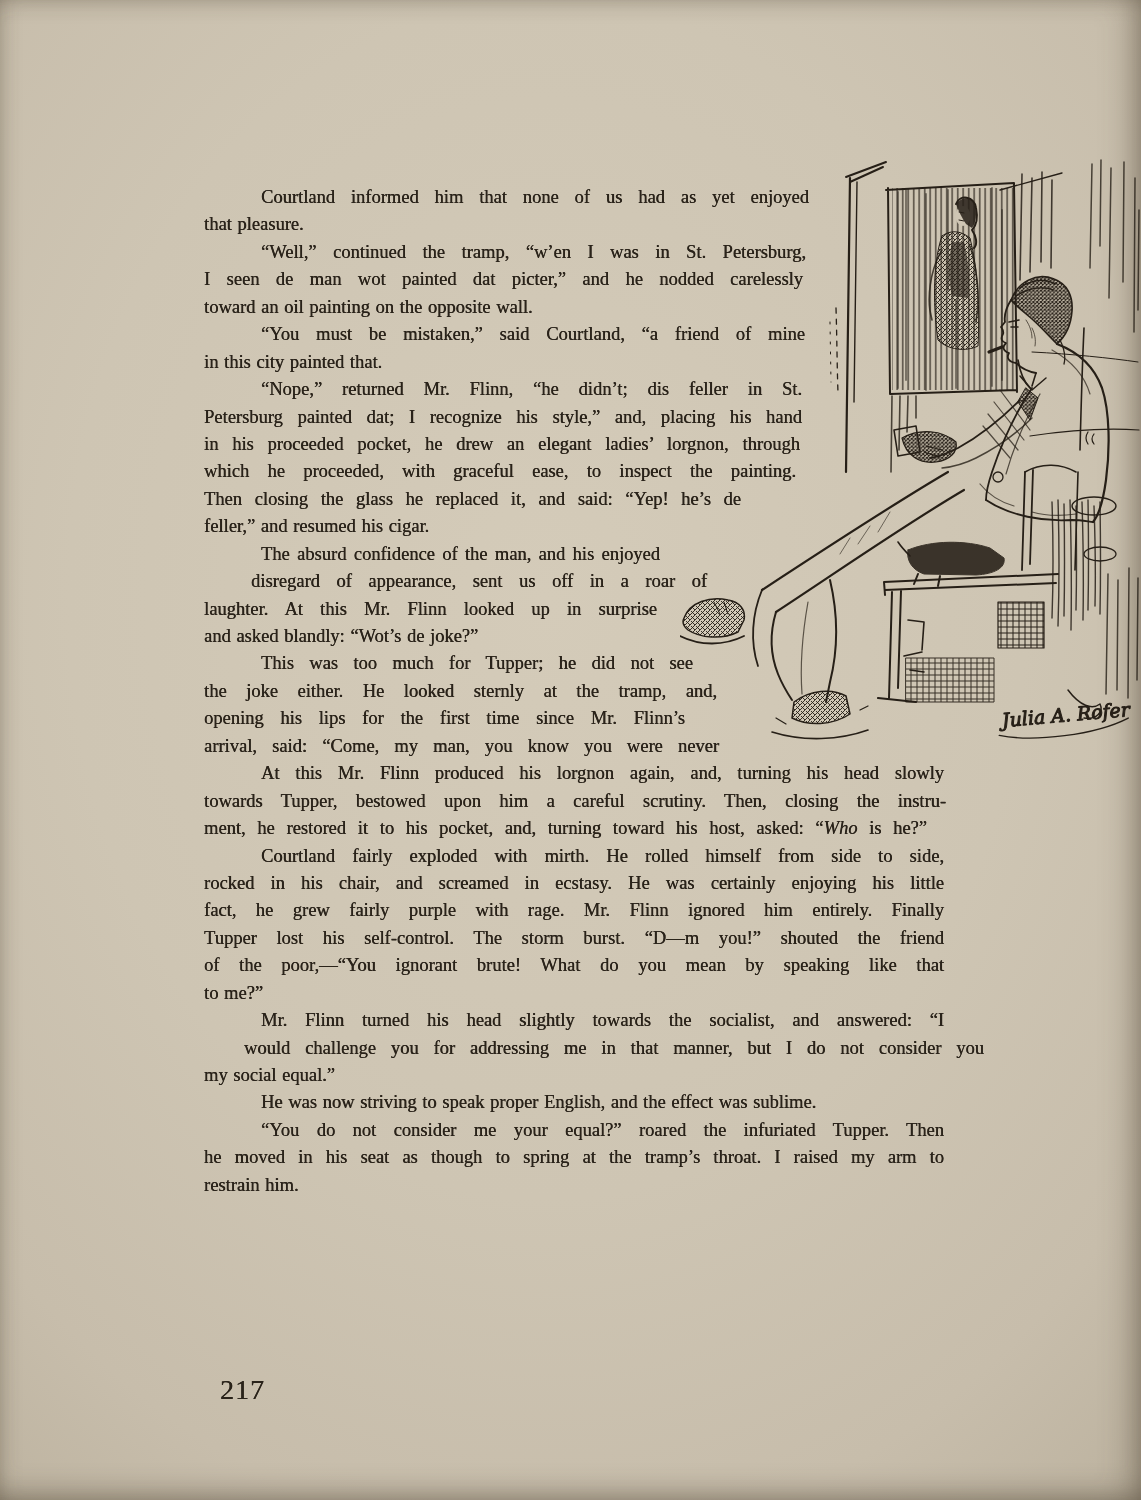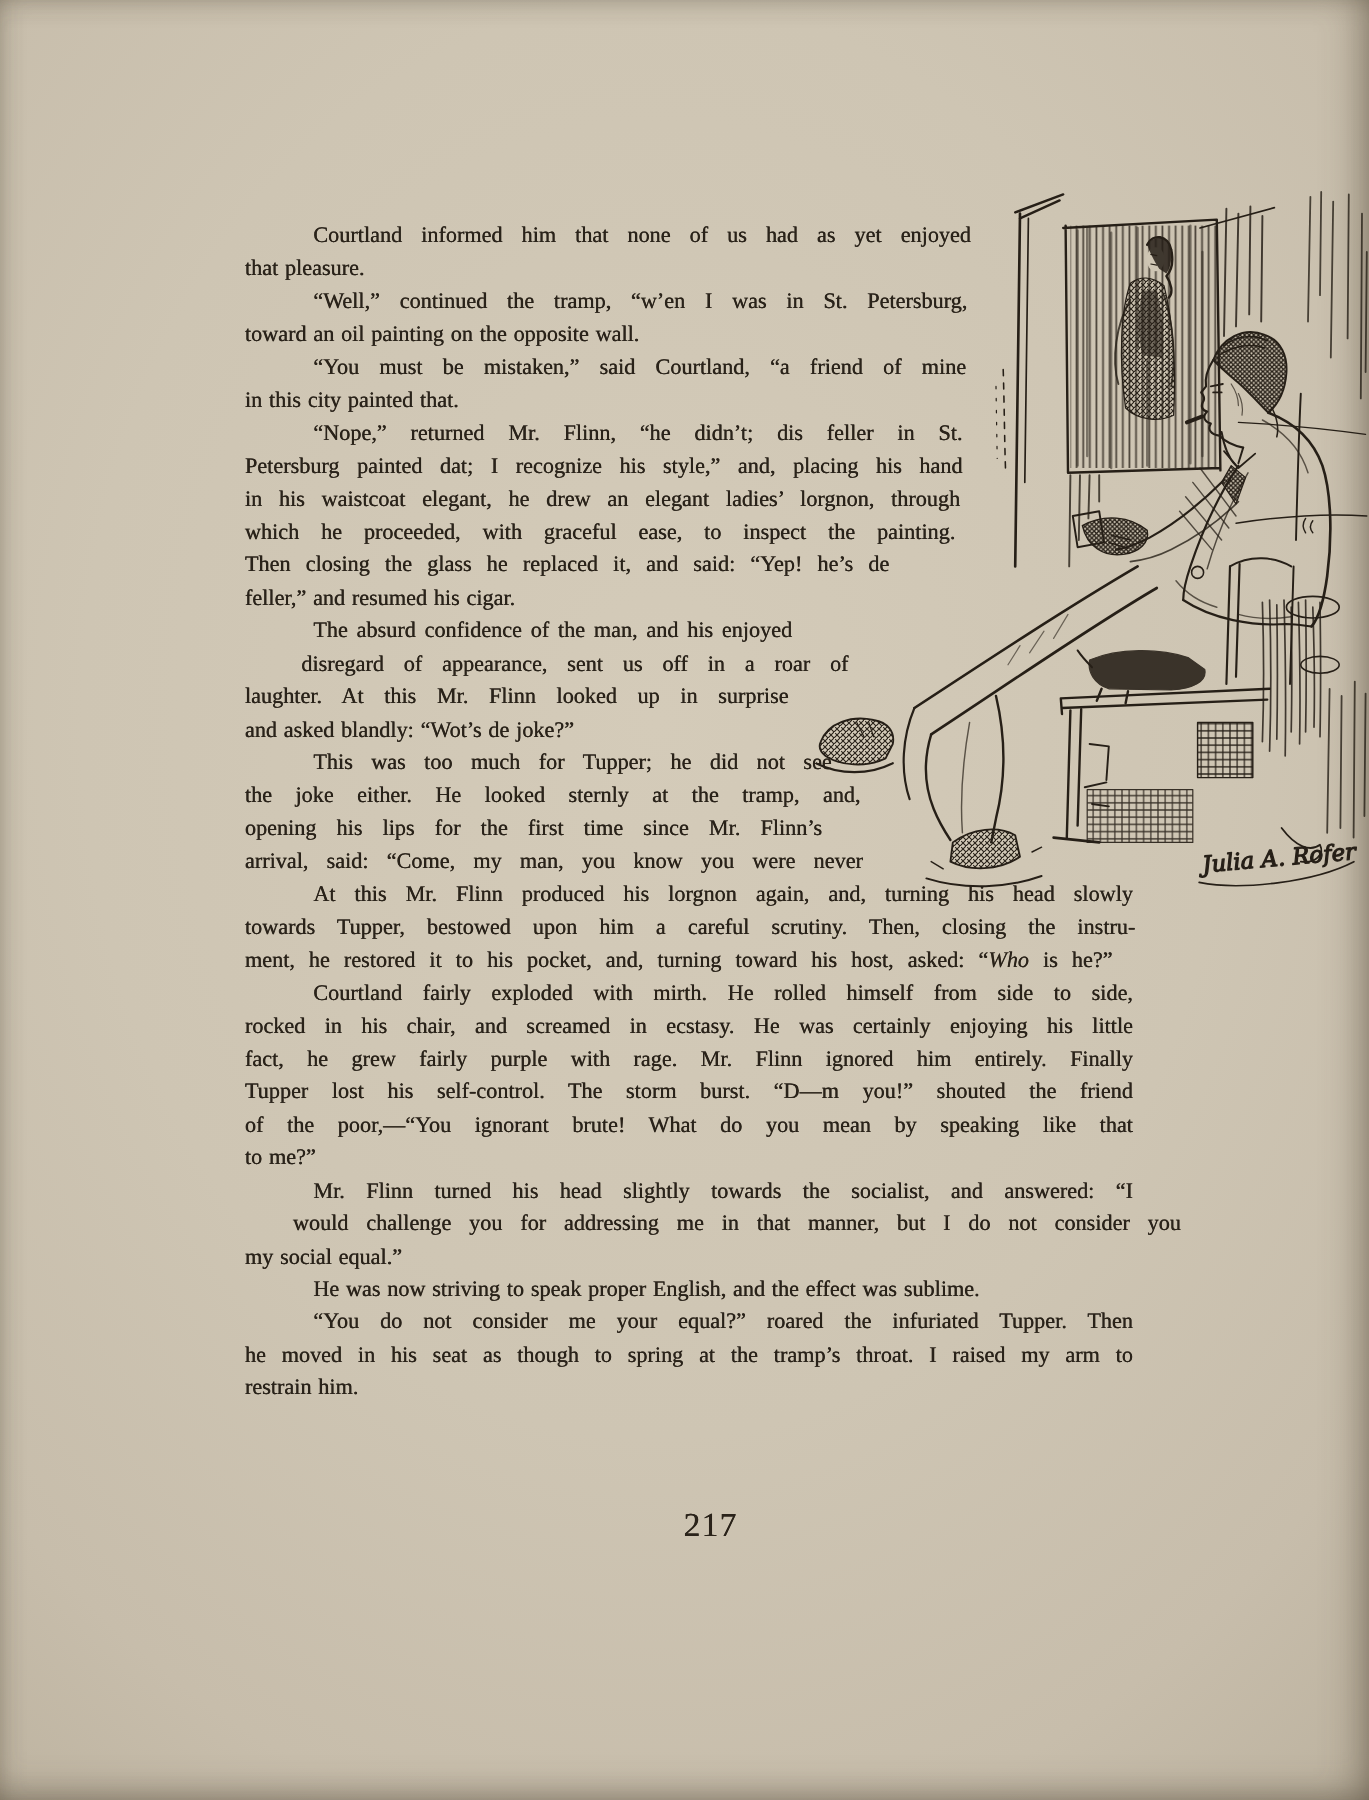--- a/index.html
+++ b/index.html
@@ -16,41 +16,42 @@
   }
   .textblock{position:absolute;left:204px;top:184px;width:744px;}
   .tline{
     height:27.45px;font-size:18.5px;line-height:27.45px;
     word-spacing:1px;white-space:normal;
     text-shadow:0.3px 0 0 currentColor;
   }
   .tline.just{text-align:justify;text-align-last:justify;}
   .tline .it{font-style:italic;}
   .pagenum{
-    position:absolute;top:1256px;left:220px;width:744px;text-align:center;
+    position:absolute;top:1374px;left:220px;width:744px;text-align:left;
     font-size:28px;letter-spacing:1px;text-shadow:0.3px 0 0 currentColor;
   }
   .illus{position:absolute;left:680px;top:150px;width:460px;height:600px;}
   .sig{font-family:"DejaVu Serif", serif;font-style:italic;font-size:19px;fill:#261f17;}
 </style>
 </head>
 <body>
 
 <div class="page">
 
   <div class="textblock" id="text-lines">
       <div class="tline just" style="width: 605px; text-indent: 57px;"><span>Courtland informed him that none of us had as yet enjoyed</span></div>
       <div class="tline"><span>that pleasure.</span></div>
       <div class="tline just" style="width: 602px; text-indent: 57px;"><span>“Well,” continued the tramp, “w’en I was in St. Petersburg,</span></div>
+      <div class="tline just" style="width: 599px;"><span>I seen de man wot painted dat picter,” and he nodded carelessly</span></div>
       <div class="tline"><span>toward an oil painting on the opposite wall.</span></div>
       <div class="tline just" style="width: 601px; text-indent: 57px;"><span>“You must be mistaken,” said Courtland, “a friend of mine</span></div>
       <div class="tline"><span>in this city painted that.</span></div>
       <div class="tline just" style="width: 598px; text-indent: 57px;"><span>“Nope,” returned Mr. Flinn, “he didn’t; dis feller in St.</span></div>
       <div class="tline just" style="width: 598px;"><span>Petersburg painted dat; I recognize his style,” and, placing his hand</span></div>
-      <div class="tline just" style="width: 596px;"><span>in his waistcoat elegant, he drew an elegant ladies’ lorgnon, through</span></div>
+      <div class="tline just" style="width: 596px;"><span>in his proceeded pocket, he drew an elegant ladies’ lorgnon, through</span></div>
       <div class="tline just" style="width: 592px;"><span>which he proceeded, with graceful ease, to inspect the painting.</span></div>
       <div class="tline just" style="width: 537px;"><span>Then closing the glass he replaced it, and said: “Yep! he’s de</span></div>
       <div class="tline"><span>feller,” and resumed his cigar.</span></div>
       <div class="tline just" style="width: 456px; text-indent: 57px;"><span>The absurd confidence of the man, and his enjoyed</span></div>
       <div class="tline just" style="width: 456px; margin-left: 47px;"><span>disregard of appearance, sent us off in a roar of</span></div>
       <div class="tline just" style="width: 453px;"><span>laughter. At this Mr. Flinn looked up in surprise</span></div>
       <div class="tline"><span>and asked blandly: “Wot’s de joke?”</span></div>
       <div class="tline just" style="width: 489px; text-indent: 57px;"><span>This was too much for Tupper; he did not see</span></div>
       <div class="tline just" style="width: 513px;"><span>the joke either. He looked sternly at the tramp, and,</span></div>
       <div class="tline just" style="width: 481px;"><span>opening his lips for the first time since Mr. Flinn’s</span></div>

